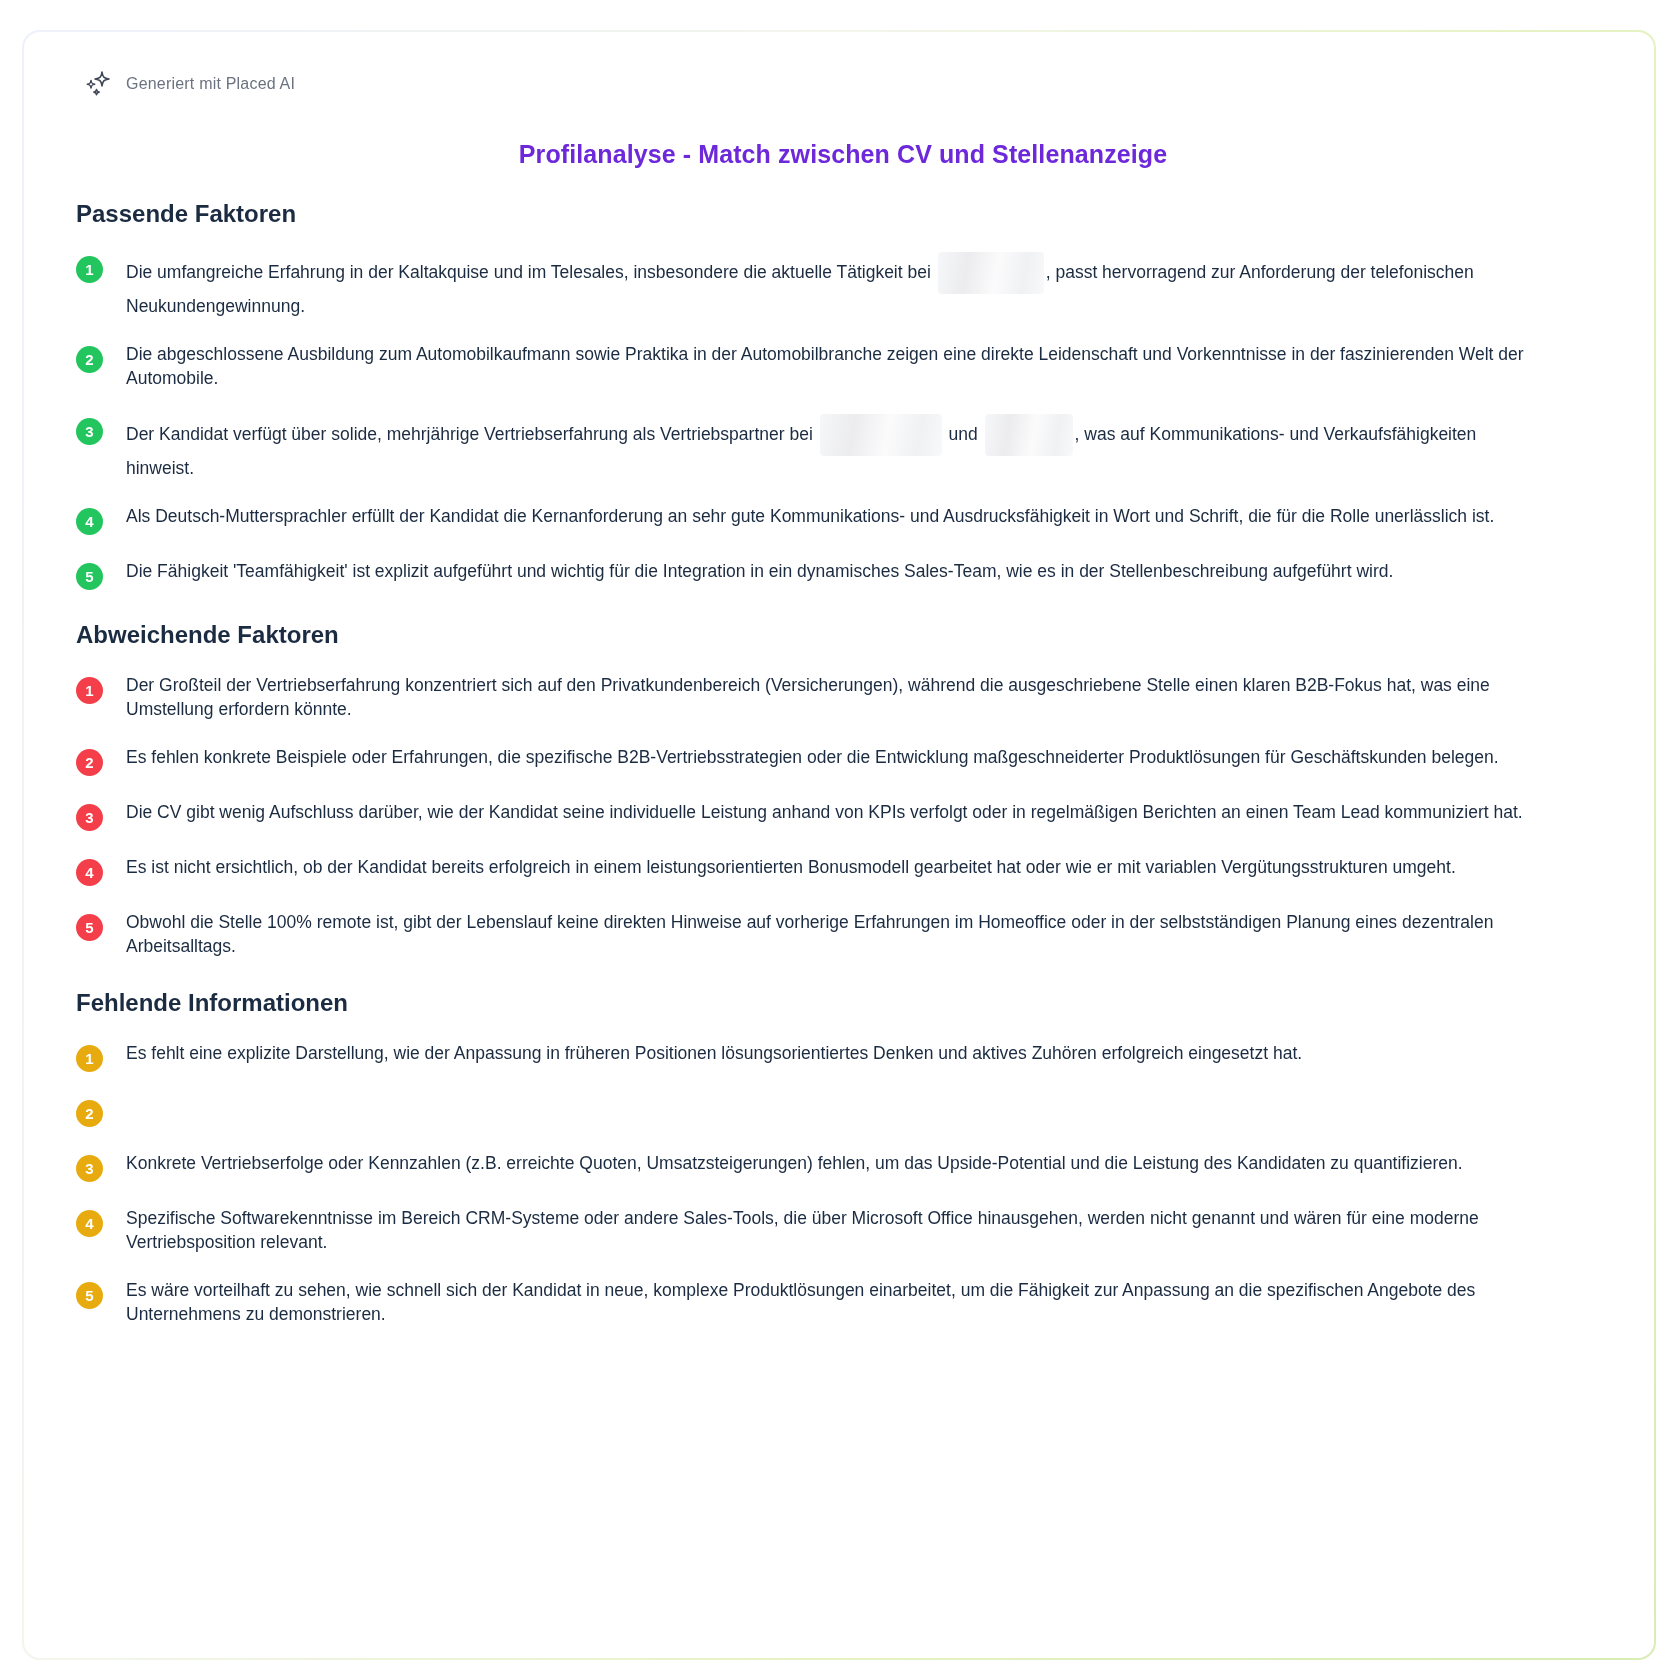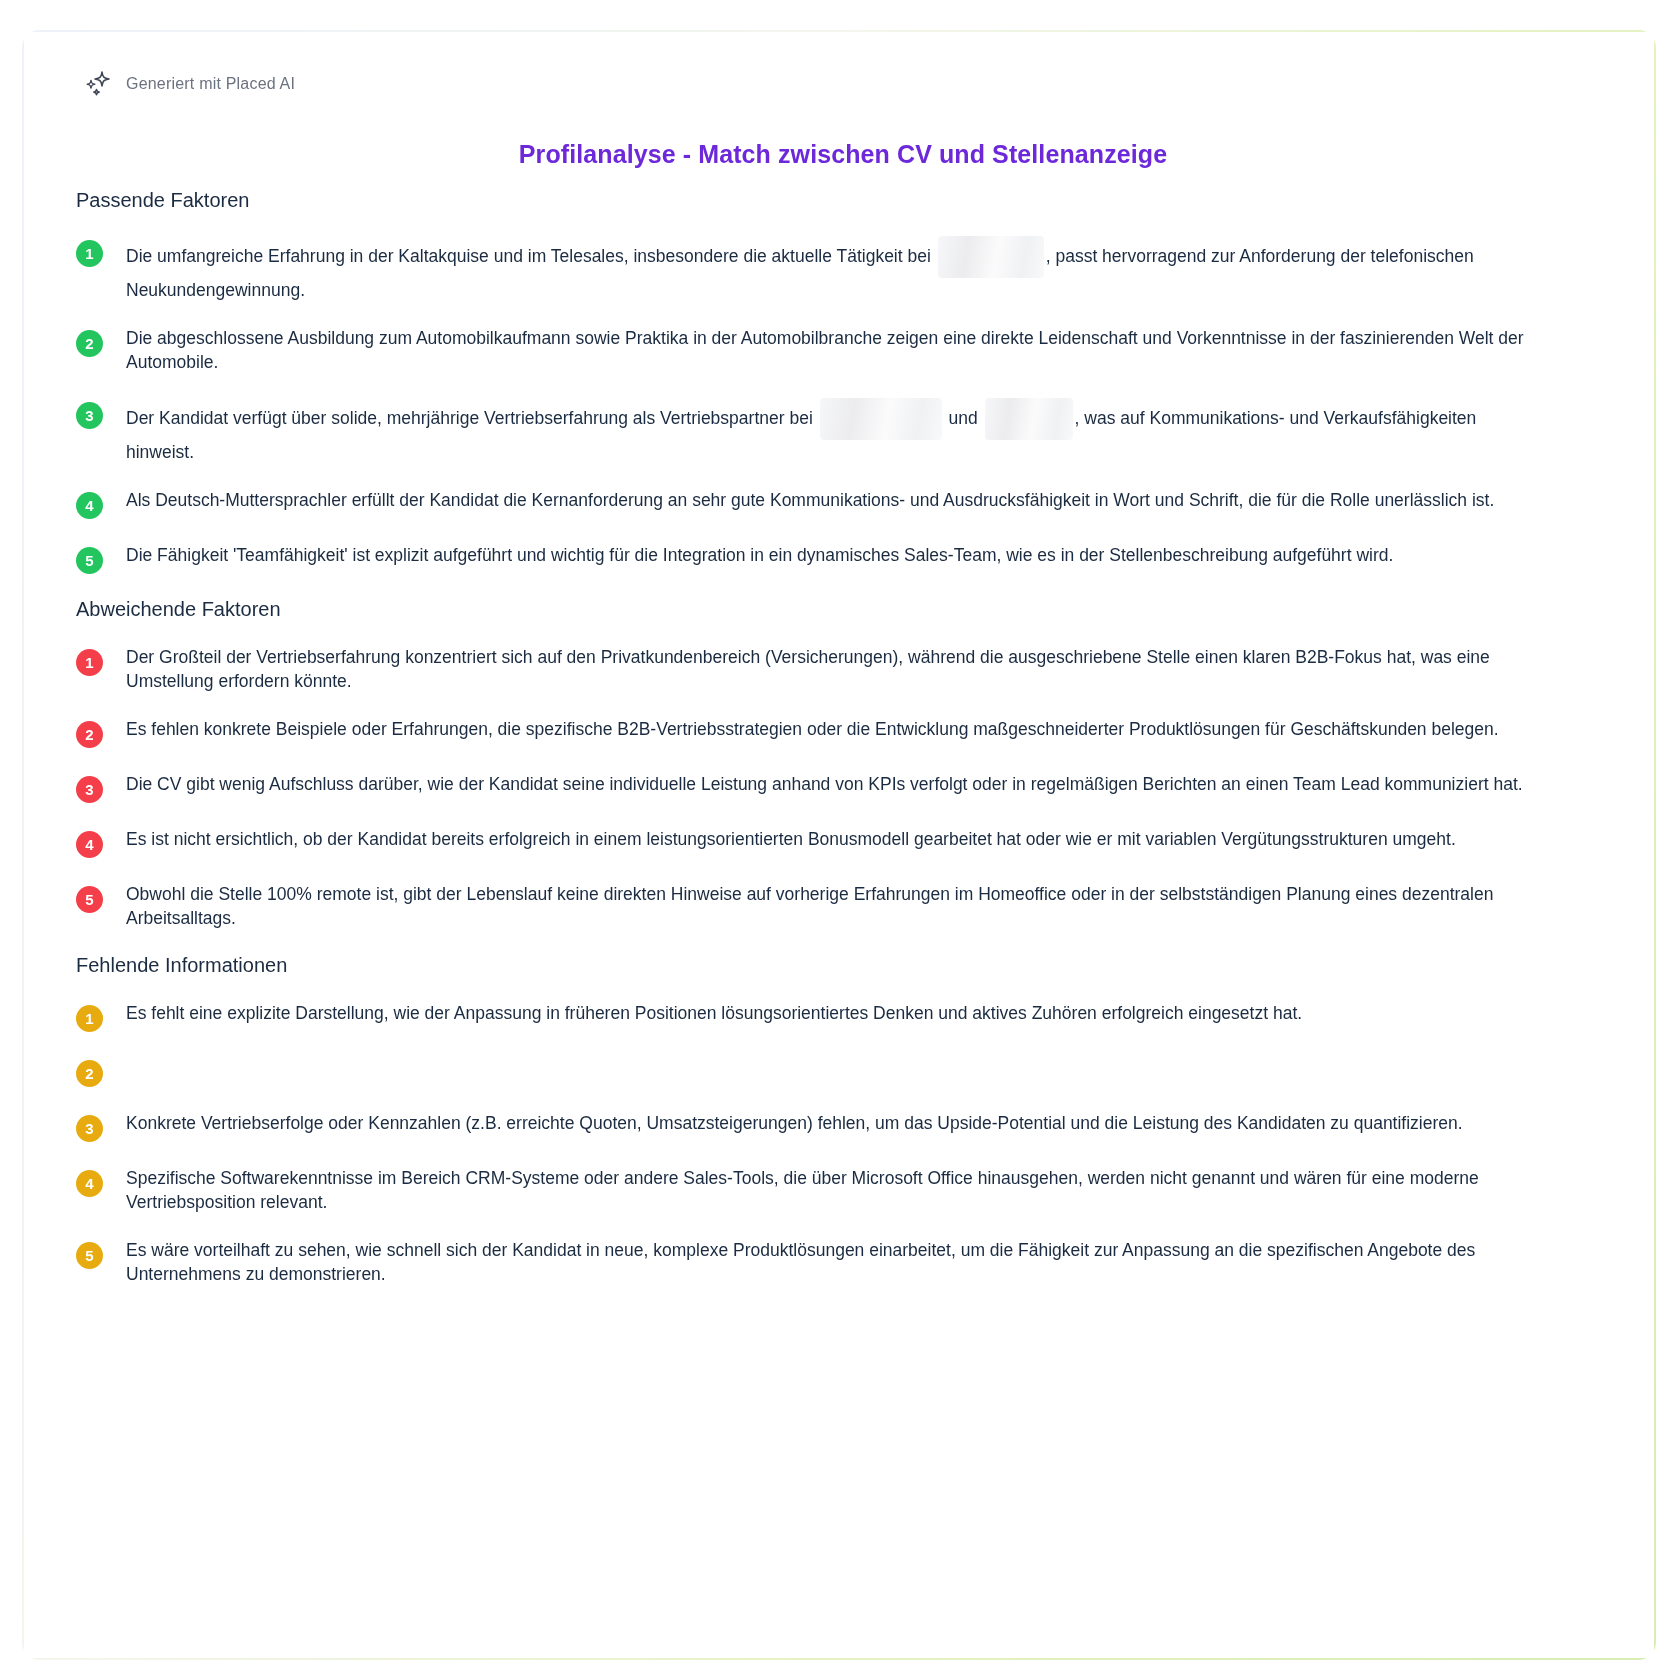--- a/index.html
+++ b/index.html
@@ -23,21 +23,21 @@
     border-radius: 18px;
     padding: 2px;
     box-sizing: border-box;
     background: linear-gradient(115deg, #eef1fa 0%, #f2f6ec 35%, #e6f2c2 65%, #d9ecb4 100%);
   }
   .card {
     width: 100%;
     height: 100%;
     box-sizing: border-box;
     background: #ffffff;
-    border-radius: 8px;
+    border-radius: 16px;
     padding: 34px 44px 40px 42px;
   }
   .gen-header {
     display: flex;
     align-items: center;
     gap: 14px;
     margin: 4px 0 0 20px;
   }
   .gen-header .label {
     color: #6b7280;
@@ -49,23 +49,23 @@
     color: #6d28d9;
     font-size: 25px;
     font-weight: 700;
     margin: 42px 0 0 10px;
     letter-spacing: 0.1px;
     text-align: center;
   }
   .section { margin: 0 0 0 10px; }
   .section-title {
     color: #1b2b41;
-    font-size: 20px;
-    font-weight: 400;
-    margin: 20px 0 24px 0;
+    font-size: 24px;
+    font-weight: 700;
+    margin: 31px 0 24px 0;
   }
   .item-list {
     list-style: none;
     margin: 0;
     padding: 0;
   }
   .item {
     display: flex;
     align-items: flex-start;
     margin: 0 0 24px 0;

